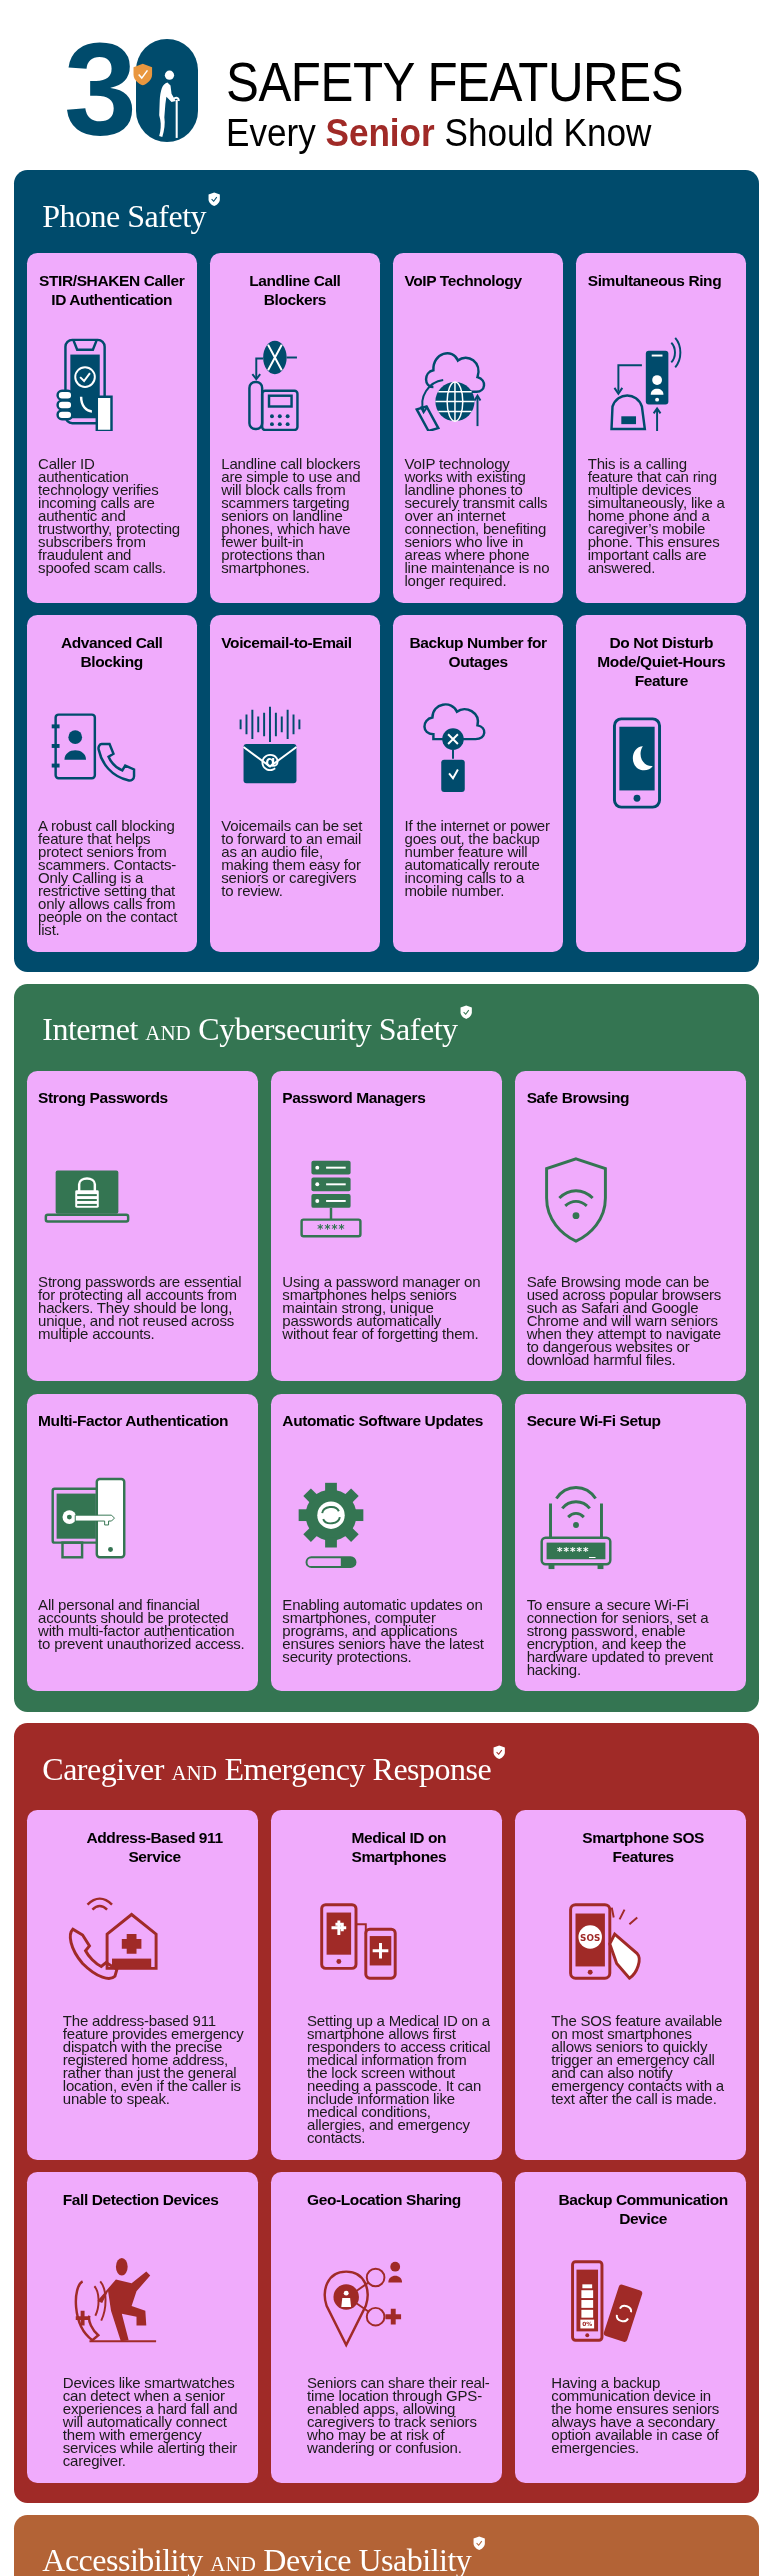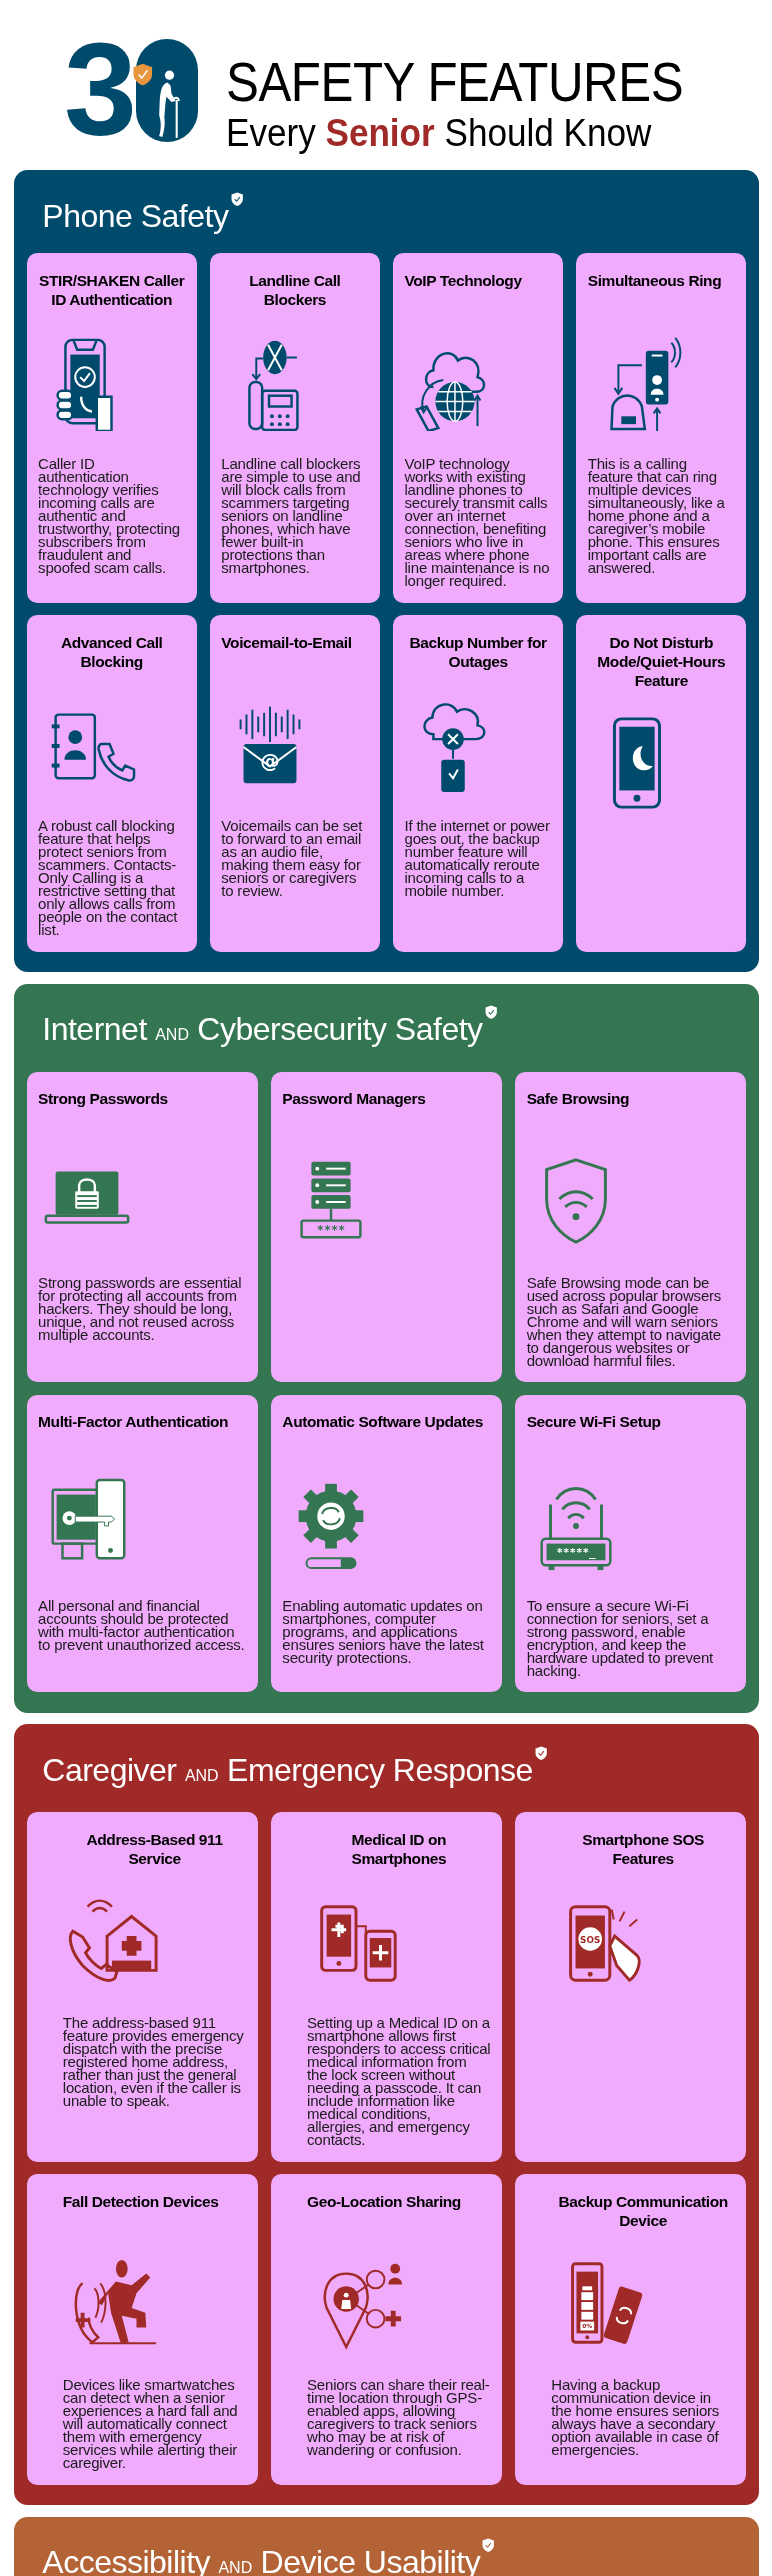--- a/index.html
+++ b/index.html
@@ -13,22 +13,22 @@
   .hero-num .zero { position: absolute; left: 72px; top: 6.2px; width: 62px; height: 103px; background: #004b6c; border-radius: 31px; }
   .hero-num .senior-fig { position: absolute; left: 88px; top: 35px; width: 36px; height: 72px; }
   .hero-num .shield { position: absolute; left: 69px; top: 30px; width: 19.6px; height: 23px; }
   .hero-title { position: absolute; left: 226px; top: 54px; }
   .hero-title .line1 { font-family: "Liberation Sans", sans-serif; font-size: 56px; line-height: 56px; font-weight: 400; color: #000; letter-spacing: -0.5px; transform: scaleX(0.88); transform-origin: left; white-space: nowrap; }
   .hero-title .line2 { font-family: "Liberation Sans", sans-serif; font-size: 39px; line-height: 46px; color: #000; transform: scaleX(0.9); transform-origin: left; white-space: nowrap; }
   .hero-title .line2 .accent { color: #a02a27; font-weight: 700; }
 
   
   .section { margin: 0 14.4px 11.3px 14.4px; border-radius: 13.4px; padding: 14.4px 12.4px 20.6px 12.4px; }
-  .section-title { color: #fff; font-family: Liberation Sans, sans-serif; font-size: 32px; line-height: 41px; font-weight: 400; margin: 7.2px 0 16.5px 15.5px; letter-spacing: -0.5px; white-space: nowrap; }
-  .section-title .and { font-size: 16px; letter-spacing: 0; text-transform: uppercase; }
+  .section-title { color: #fff; font-family: Liberation Serif, serif; font-size: 32px; line-height: 41px; font-weight: 400; margin: 7.2px 0 16.5px 15.5px; letter-spacing: -0.5px; white-space: nowrap; }
+  .section-title .and { font-size: 21px; letter-spacing: 0; text-transform: uppercase; }
   .title-shield { display: inline-block; width: 12.4px; height: 14.4px; vertical-align: 20.6px; margin-left: 2.1px; }
 
   .grid { display: grid; gap: 12.4px 13.4px; }
   .grid-4 { grid-template-columns: repeat(4, 1fr); }
   .grid-3 { grid-template-columns: repeat(3, 1fr); }
   .grid-5 { grid-template-columns: repeat(5, 1fr); gap: 11.3px 10.3px; }
 
   .card { background: #f0abfc; border-radius: 10.3px; padding: 17.5px 11.3px 15.5px 11.3px; display: flex; flex-direction: column; align-items: flex-start; }
   .card-title { text-align: center; font-family: "Liberation Sans", sans-serif; font-weight: 700; font-size: 15.5px; line-height: 19px; color: #000; letter-spacing: -0.4px; min-height: 38px; }
   .card-icon { height: 129px; display: flex; align-items: center; justify-content: center; margin: 9.3px 0 10.3px 0; }
@@ -272,20 +272,21 @@
                 <circle cx="72" cy="102" r="4"></circle>
                 <rect x="90" y="32" width="40" height="4"></rect>
                 <rect x="90" y="66" width="40" height="4"></rect>
                 <rect x="90" y="100" width="40" height="4"></rect>
               </g>
               <path d="M100 116 L100 140" stroke="#347552" stroke-width="5"></path>
               <rect x="40" y="140" width="120" height="34" rx="4" fill="none" stroke="#347552" stroke-width="5"></rect>
               <text x="100" y="168" text-anchor="middle" font-family="DejaVu Sans Mono, monospace" font-size="24" fill="#347552" font-weight="700">****</text>
             </svg>
         </div>
+        <div class="card-desc">Using a password manager on smartphones helps seniors maintain strong, unique passwords automatically without fear of forgetting them.</div>
       </div>
       <div class="card">
         <div class="card-title">Safe Browsing</div>
         <div class="card-icon">
           <svg viewBox="0 0 200 200">
               <path d="M100 16 L160 36 L160 96 C160 140 130 170 100 184 C70 170 40 140 40 96 L40 36 Z" fill="none" stroke="#347552" stroke-width="6"></path>
               <g stroke="#347552" stroke-width="6" fill="none">
                 <path d="M66 96 C86 76 114 76 134 96"></path>
                 <path d="M78 112 C92 100 108 100 122 112"></path>
               </g>
@@ -397,20 +398,21 @@
           <svg viewBox="0 0 200 200">
               <rect x="40" y="30" width="80" height="150" rx="10" fill="none" stroke="#a02a27" stroke-width="6"></rect>
               <rect x="50" y="48" width="60" height="108" fill="#a02a27"></rect>
               <circle cx="80" cy="96" r="24" fill="#fff"></circle>
               <text x="80" y="104" text-anchor="middle" font-family="DejaVu Sans, sans-serif" font-size="18" font-weight="700" fill="#a02a27">SOS</text>
               <circle cx="80" cy="168" r="5" fill="#a02a27"></circle>
               <path d="M130 90 L176 130 C186 140 176 170 160 180 L134 150 L120 110 Z" fill="#fff" stroke="#a02a27" stroke-width="6"></path>
               <path d="M140 60 L150 40 M160 70 L176 56 M128 56 L124 36" stroke="#a02a27" stroke-width="4"></path>
             </svg>
         </div>
+        <div class="card-desc">The SOS feature available on most smartphones allows seniors to quickly trigger an emergency call and can also notify emergency contacts with a text after the call is made.</div>
       </div>
       <div class="card">
         <div class="card-title">Fall Detection Devices</div>
         <div class="card-icon">
           <svg viewBox="0 0 200 200">
               <path d="M40 60 C20 70 18 150 60 180 L72 170 C60 160 50 140 54 130" fill="none" stroke="#a02a27" stroke-width="5"></path>
               <path d="M40 120 L40 150 M26 135 L54 135" stroke="#a02a27" stroke-width="8"></path>
               <path d="M64 70 C74 80 76 110 66 130 M76 60 C90 76 90 116 78 140" stroke="#a02a27" stroke-width="4" fill="none"></path>
               <ellipse cx="120" cy="30" rx="12" ry="18" fill="#a02a27"></ellipse>
               <path d="M108 56 L140 64 L170 40 L178 48 L150 80 L140 110 L168 120 L170 150 L150 150 L150 132 L120 126 L134 180 L118 182 L98 120 L92 80 L80 104 L70 100 Z" fill="#a02a27"></path>

